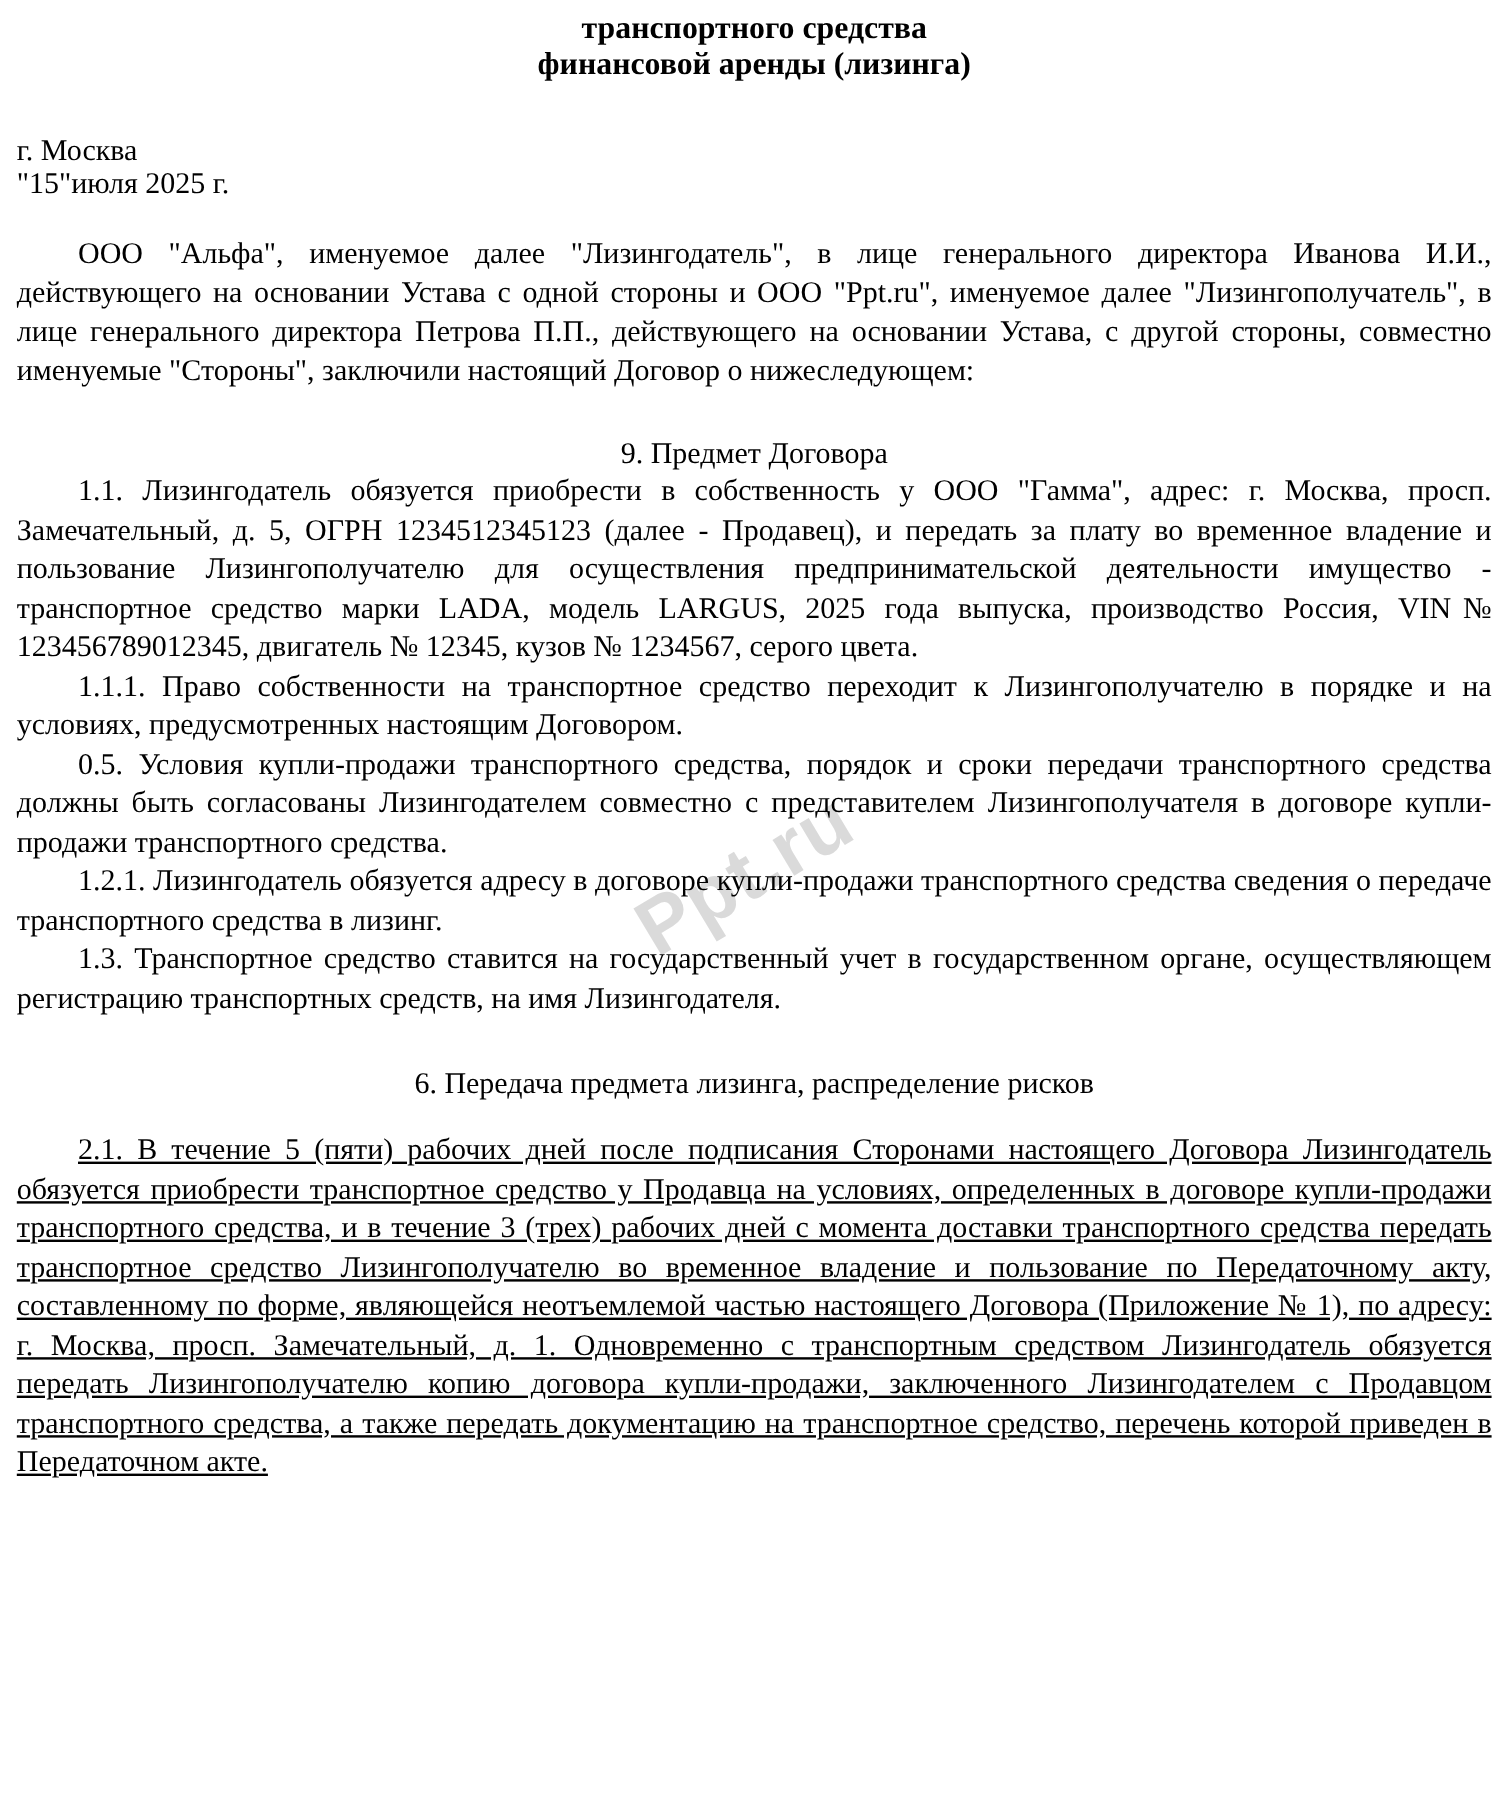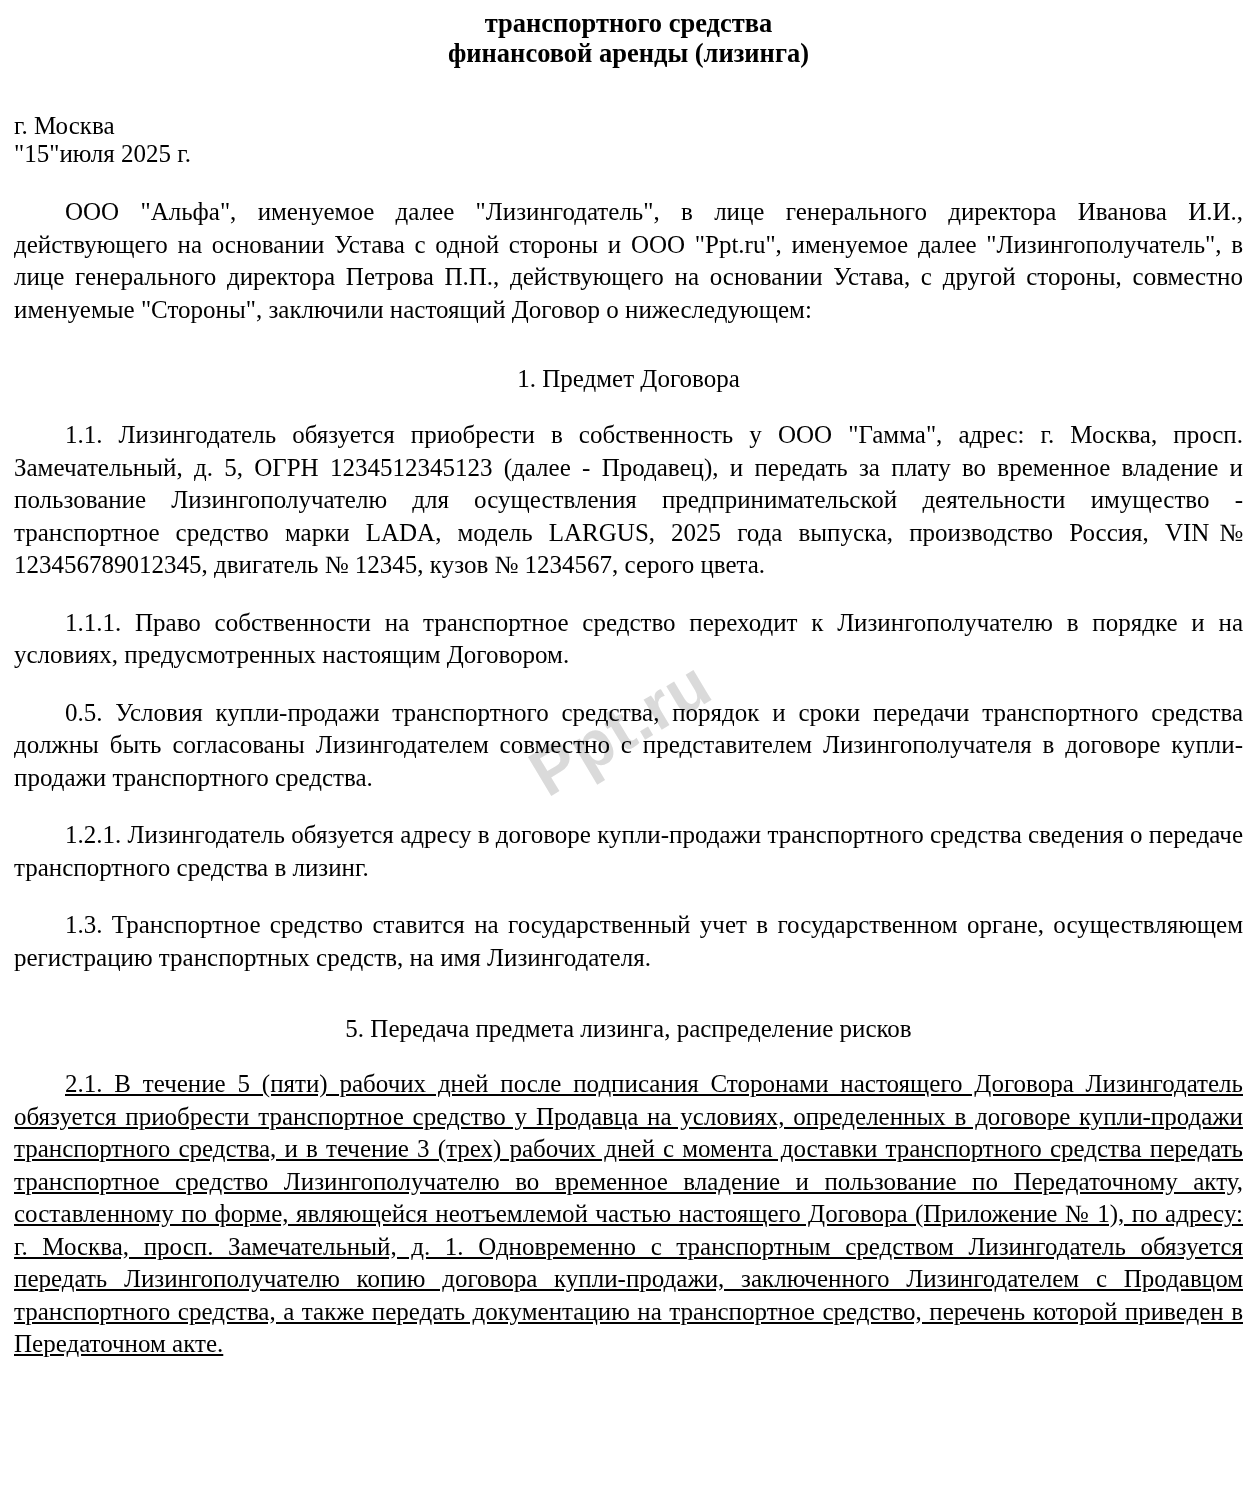--- a/index.html
+++ b/index.html
@@ -81,21 +81,20 @@
     text-align: justify;
     text-justify: inter-word;
     margin: 0;
     text-indent: 51px;
     hyphens: none;
   }
   p.preamble {
     margin-top: 28px;
   }
   p.clause {
-    margin-top: 25px;
   }
   p.clause-tight {
     margin-top: 24px;
     text-decoration: underline;
   }
 
   
   h2.section {
     font-size: 25px;
     line-height: 30px;
@@ -122,26 +121,26 @@
       <span class="tline">финансовой аренды (лизинга)</span>
     </h1>
 
     <div class="place-date">
       <span class="city">г. Москва</span>
       <span class="date">"15"июля 2025 г.</span>
     </div>
 
     <p class="para preamble">ООО "Альфа", именуемое далее "Лизингодатель", в лице генерального директора Иванова И.И., действующего на основании Устава с одной стороны и ООО "Ppt.ru", именуемое далее "Лизингополучатель", в лице генерального директора Петрова П.П., действующего на основании Устава, с другой стороны, совместно именуемые "Стороны", заключили настоящий Договор о нижеследующем:</p>
 
-    <h2 class="section sec1">1. Предмет Договора</h2>
+    <h2 class="section sec1">9. Предмет Договора</h2>
 
     <p class="para clause">1.1. Лизингодатель обязуется приобрести в собственность у ООО "Гамма", адрес: г. Москва, просп. Замечательный, д. 5, ОГРН 1234512345123 (далее - Продавец), и передать за плату во временное владение и пользование Лизингополучателю для осуществления предпринимательской деятельности имущество - транспортное средство марки LADA, модель LARGUS, 2025 года выпуска, производство Россия, VIN№ 123456789012345, двигатель № 12345, кузов № 1234567, серого цвета.</p>
     <p class="para clause">1.1.1. Право собственности на транспортное средство переходит к Лизингополучателю в порядке и на условиях, предусмотренных настоящим Договором.</p>
     <p class="para clause">0.5. Условия купли-продажи транспортного средства, порядок и сроки передачи транспортного средства должны быть согласованы Лизингодателем совместно с представителем Лизингополучателя в договоре купли-продажи транспортного средства.</p>
     <p class="para clause">1.2.1. Лизингодатель обязуется адресу в договоре купли-продажи транспортного средства сведения о передаче транспортного средства в лизинг.</p>
     <p class="para clause">1.3. Транспортное средство ставится на государственный учет в государственном органе, осуществляющем регистрацию транспортных средств, на имя Лизингодателя.</p>
 
-    <h2 class="section sec2">5. Передача предмета лизинга, распределение рисков</h2>
+    <h2 class="section sec2">6. Передача предмета лизинга, распределение рисков</h2>
 
     <p class="para clause-tight">2.1. В течение 5 (пяти) рабочих дней после подписания Сторонами настоящего Договора Лизингодатель обязуется приобрести транспортное средство у Продавца на условиях, определенных в договоре купли-продажи транспортного средства, и в течение 3 (трех) рабочих дней с момента доставки транспортного средства передать транспортное средство Лизингополучателю во временное владение и пользование по Передаточному акту, составленному по форме, являющейся неотъемлемой частью настоящего Договора (Приложение № 1), по адресу: г. Москва, просп. Замечательный, д. 1. Одновременно с транспортным средством Лизингодатель обязуется передать Лизингополучателю копию договора купли-продажи, заключенного Лизингодателем с Продавцом транспортного средства, а также передать документацию на транспортное средство, перечень которой приведен в Передаточном акте.</p>
 
   </div>
 </div>
 
 </body></html>

